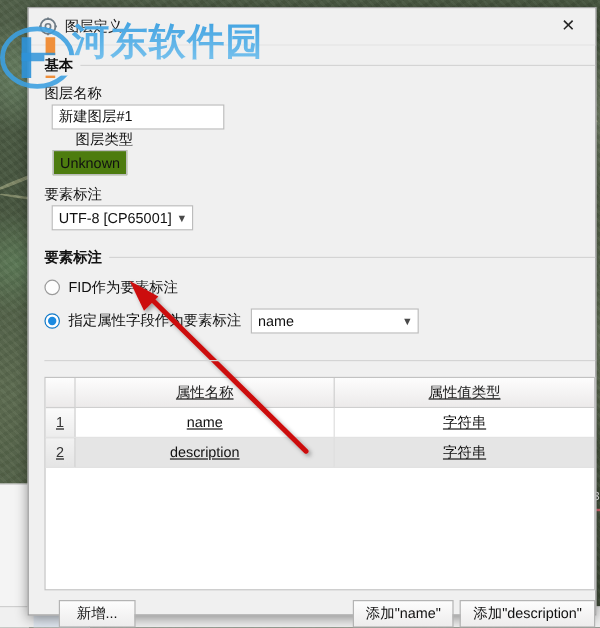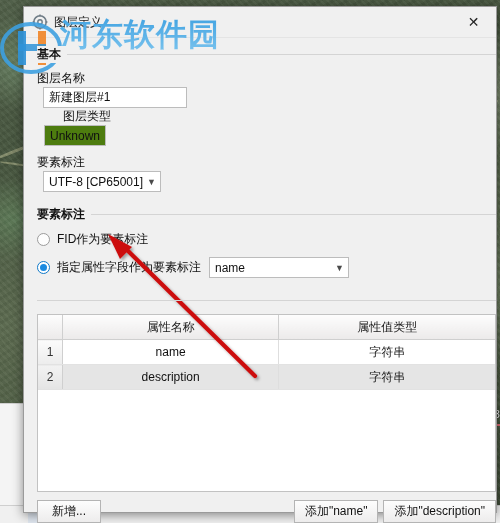--- a/index.html
+++ b/index.html
@@ -80,37 +80,37 @@
   .radio{width:13px;height:13px;border-radius:50%;border:1px solid #9b9b9b;background:#fdfdfd;
     box-sizing:border-box;flex:0 0 13px;margin-right:7px;position:relative;}
   .radio.on{border-color:#1079c8;background:#fff;}
   .radio.on:after{content:"";position:absolute;left:2px;top:2px;width:7px;height:7px;
     border-radius:50%;background:#1b8ae0;}
   .radio-lbl{font-size:12px;color:#111;white-space:nowrap;}
 
   
   #tablewrap{margin-top:6px;border:1px solid #c2c2c2;background:#fff;height:178px;
     box-sizing:border-box;overflow:hidden;position:relative;}
-  table{border-collapse:collapse;width:100%;table-layout:fixed;font-size:12px;}
+  table{border-collapse:collapse;width:100%;table-layout:fixed;font-size:12px;text-decoration:underline;}
   thead th{height:22px;background:linear-gradient(#fdfdfd,#eceaea);border-right:1px solid #cfcfcf;
     border-bottom:1px solid #cfcfcf;font-weight:normal;color:#1a1a1a;text-align:center;}
   tbody td{height:22px;border-right:1px solid #dedede;border-bottom:1px solid #e2e2e2;
     text-align:center;color:#111;}
   .idx-col{width:22px;}
   thead th.idx-col{background:linear-gradient(#fdfdfd,#eceaea);}
   tbody td.idx-col{background:linear-gradient(#fbfbfb,#ececec);color:#333;text-align:center;
     border-right:1px solid #cfcfcf;}
   tr.sel td{background:#e5e5e5;}
   tr.sel td.idx-col{background:linear-gradient(#f2f2f2,#e4e4e4);}
 
   
   #tbl-btns{display:flex;align-items:center;margin-top:8px;}
   .btn{height:23px;min-width:62px;border:1px solid #b4b4b4;background:linear-gradient(#fdfdfd,#edecec);
     display:inline-flex;align-items:center;justify-content:center;font-size:12px;color:#111;
-    padding:0 10px;box-sizing:border-box;}
+    padding:0 10px;box-sizing:border-box;margin-left:12px;}
   .btn.def{border:1px solid #2f9ae0;box-shadow:0 0 0 1px #9fd3f2 inset;}
   .spacer{flex:1 1 auto;}
 
   #footer{flex:0 0 37px;border-top:1px solid #dcdcdc;background:#f0f0f0;
     display:flex;align-items:center;padding:0 13px;box-sizing:border-box;}
   #help-link{font-size:12px;color:#2a7fc9;text-decoration:none;}
 
   
   #wm{position:absolute;left:0;top:10px;width:300px;height:70px;pointer-events:none;}
   #wm-logo{position:absolute;left:0;top:7px;width:62px;height:62px;}

